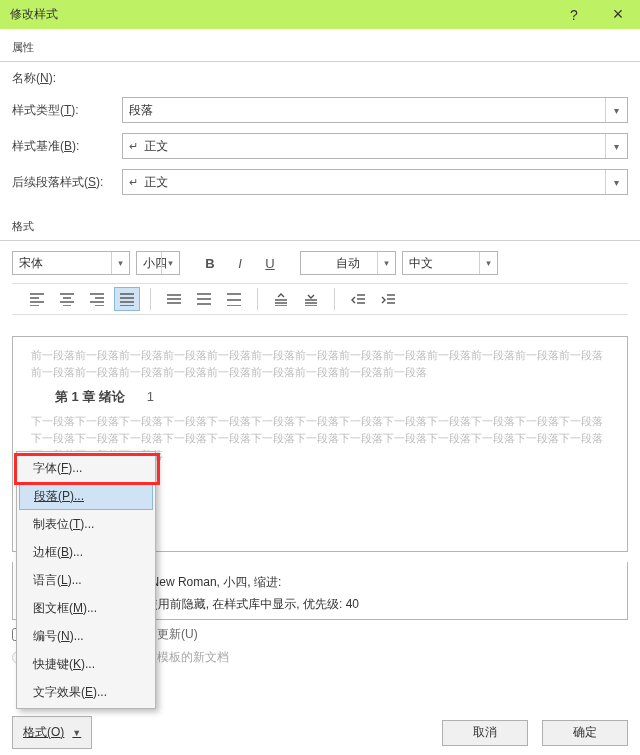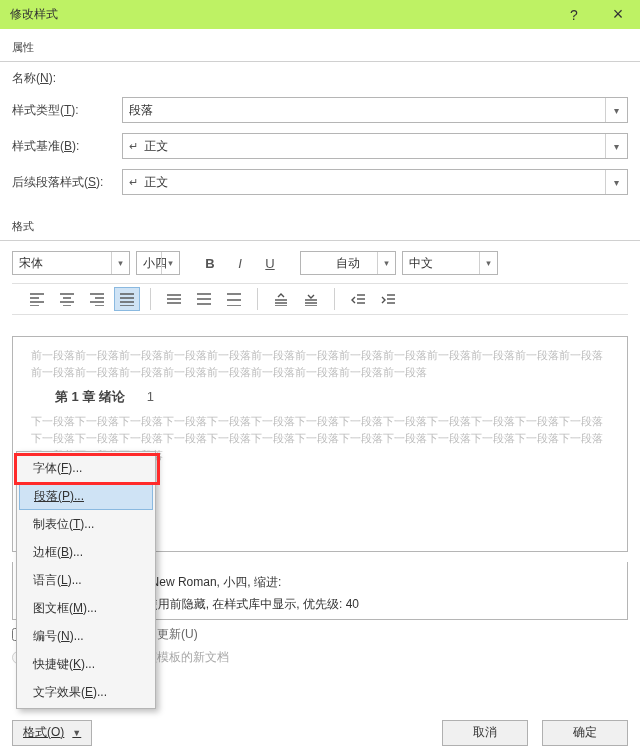--- a/index.html
+++ b/index.html
@@ -48,21 +48,21 @@
 
   .desc { margin: 10px 12px 0; border: 1px solid #b5b5b5; border-top: none; padding: 10px 18px; font-size: 12px; color: #333; line-height: 1.8; height: 58px; position: relative; }
   .desc::before { content:""; position:absolute; top:0; left:0; right:0; border-top:0; }
 
   .options { padding: 6px 12px 0; }
   .options .opt { display: flex; align-items: center; gap: 6px; margin-bottom: 6px; font-size: 12px; color: #666; }
   .options .opt.disabled { color: #a8a8a8; }
   .options .opt input { width: 13px; height: 13px; }
 
   .footer { position: absolute; bottom: 0; left: 0; right: 0; height: 46px; display: flex; align-items: center; padding: 0 12px; border-top: 1px solid #fff; }
-  .format-btn { height: 26px; padding: 0 10px; border: 1px solid #b0b0b0; background: #f0f0f0; display: flex; align-items: center; gap: 8px; font-size: 12px; text-decoration: underline; }
+  .format-btn { height: 33px; padding: 0 10px; border: 1px solid #b0b0b0; background: #f0f0f0; display: flex; align-items: center; gap: 8px; font-size: 12px; text-decoration: underline; }
   .format-btn .tri { font-size: 9px; color: #555; }
   .footer-spacer { flex: 1; }
   .dlg-btn { width: 86px; height: 26px; border: 1px solid #b0b0b0; background: #f0f0f0; margin-left: 14px; font-size: 12px; display:flex; align-items:center; justify-content:center; }
 
   .popup { position: absolute; left: 16px; bottom: 46px; width: 140px; background: #f5f5f5; border: 1px solid #b5b5b5; box-shadow: 3px 3px 6px rgba(0,0,0,0.25); padding: 2px; z-index: 10; }
   .popup-item { height: 28px; display: flex; align-items: center; padding: 0 14px; font-size: 12px; color: #333; }
   .popup-item.hi { background: #cfe3f5; border: 1px solid #8ab9e0; text-decoration: underline; }
   .highlight-ring { position: absolute; left: 14px; width: 146px; height: 32px; border: 3px solid #ff2a2a; pointer-events: none; z-index: 20; }
 
   .ul { text-decoration: underline; }

